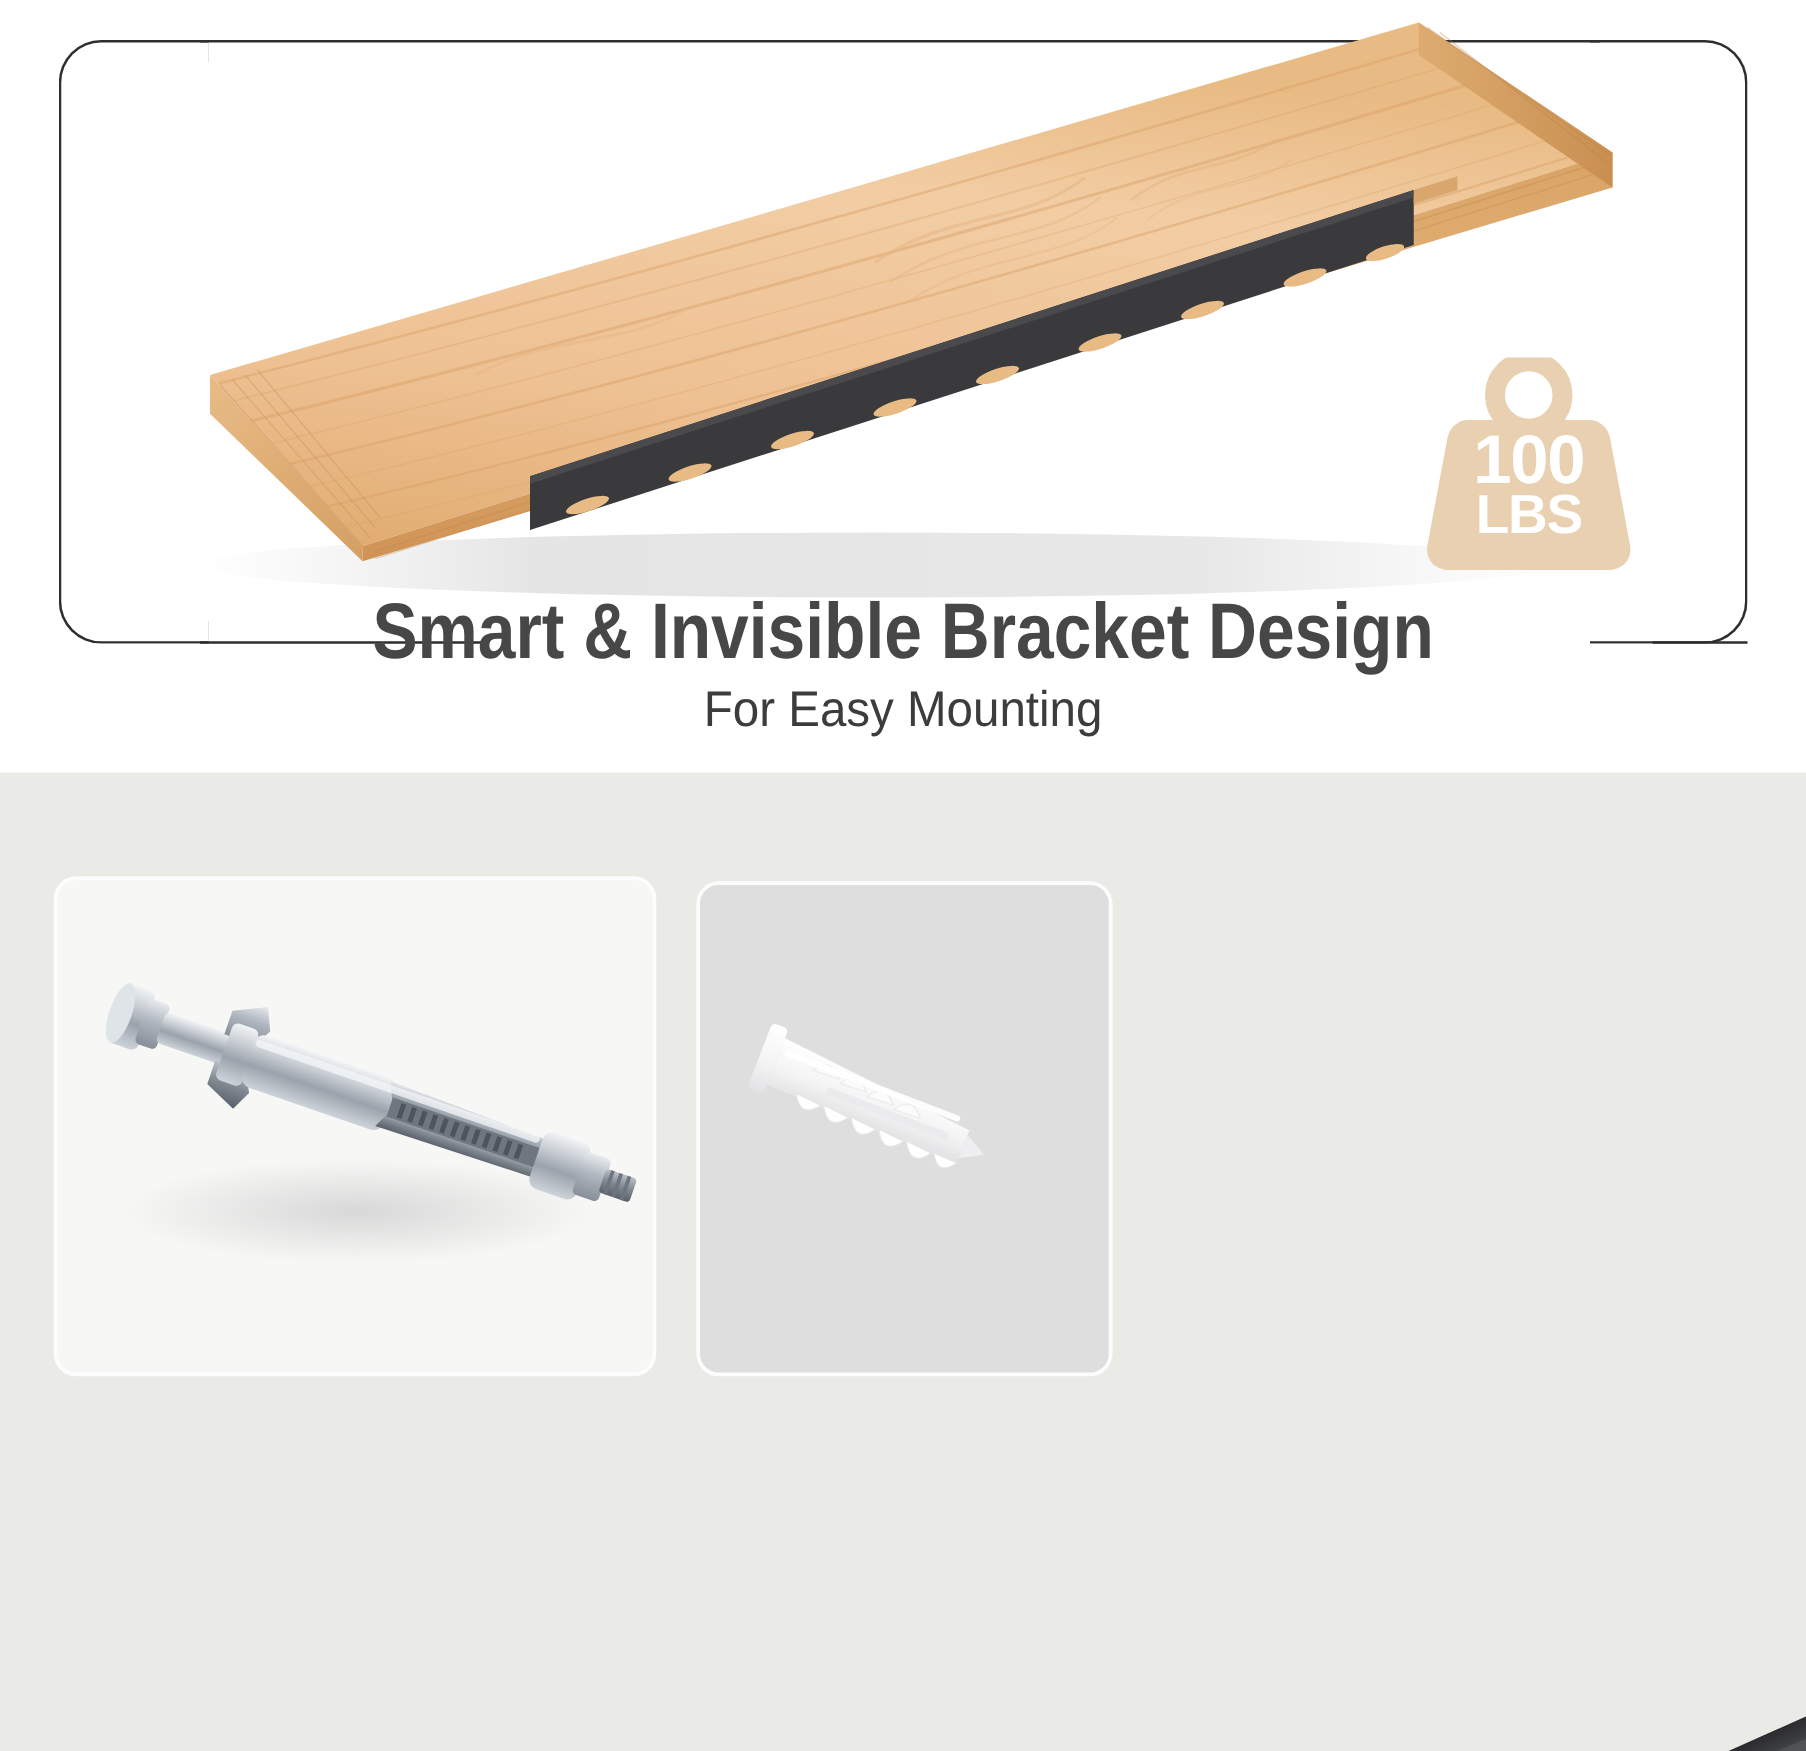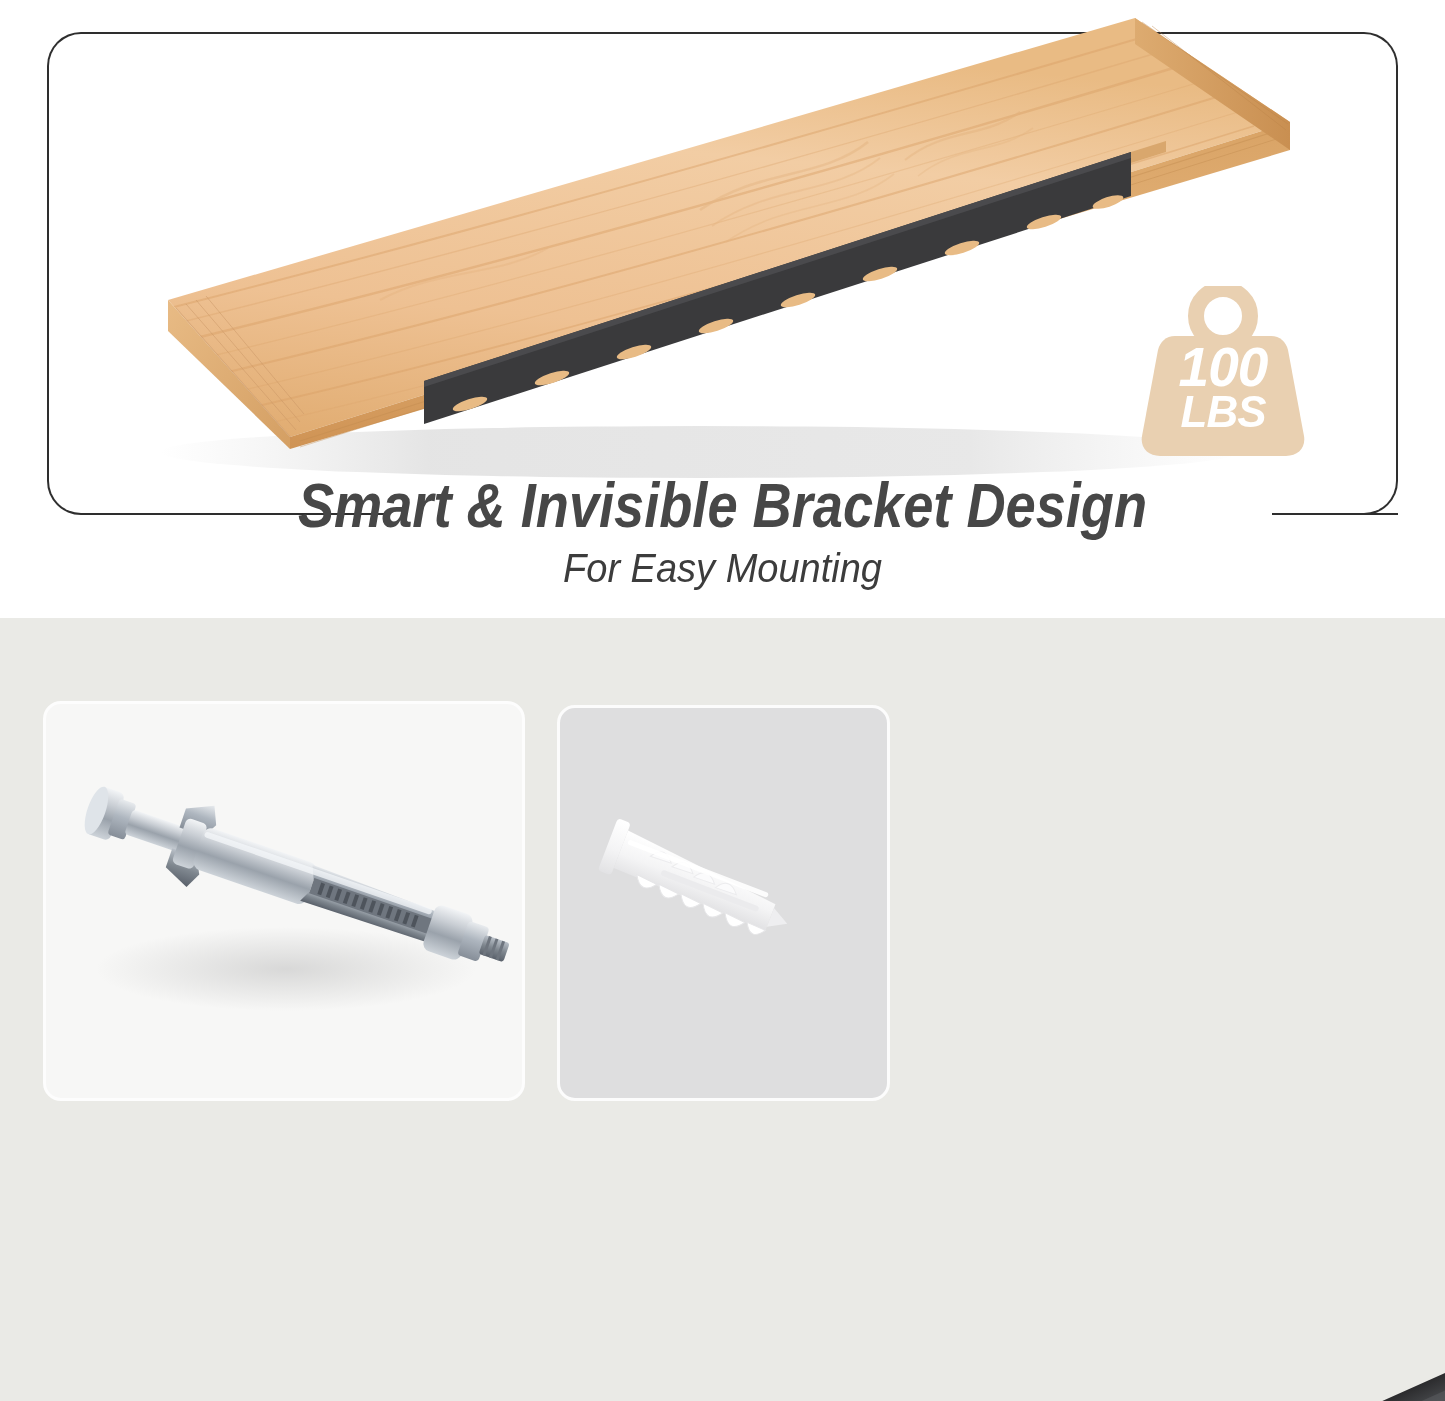--- a/index.html
+++ b/index.html
@@ -19,21 +19,20 @@
   }
 
   
   #top-section {
     position: absolute;
     left: 0; top: 0;
     width: 1445px;
     height: 618px;
     background: #ffffff;
     overflow: hidden;
-    font-style: italic;
   }
 
   
   .frame-piece {
     position: absolute;
     border-color: #2e2e2e;
     border-style: solid;
     box-sizing: border-box;
   }
   #frame-left {

